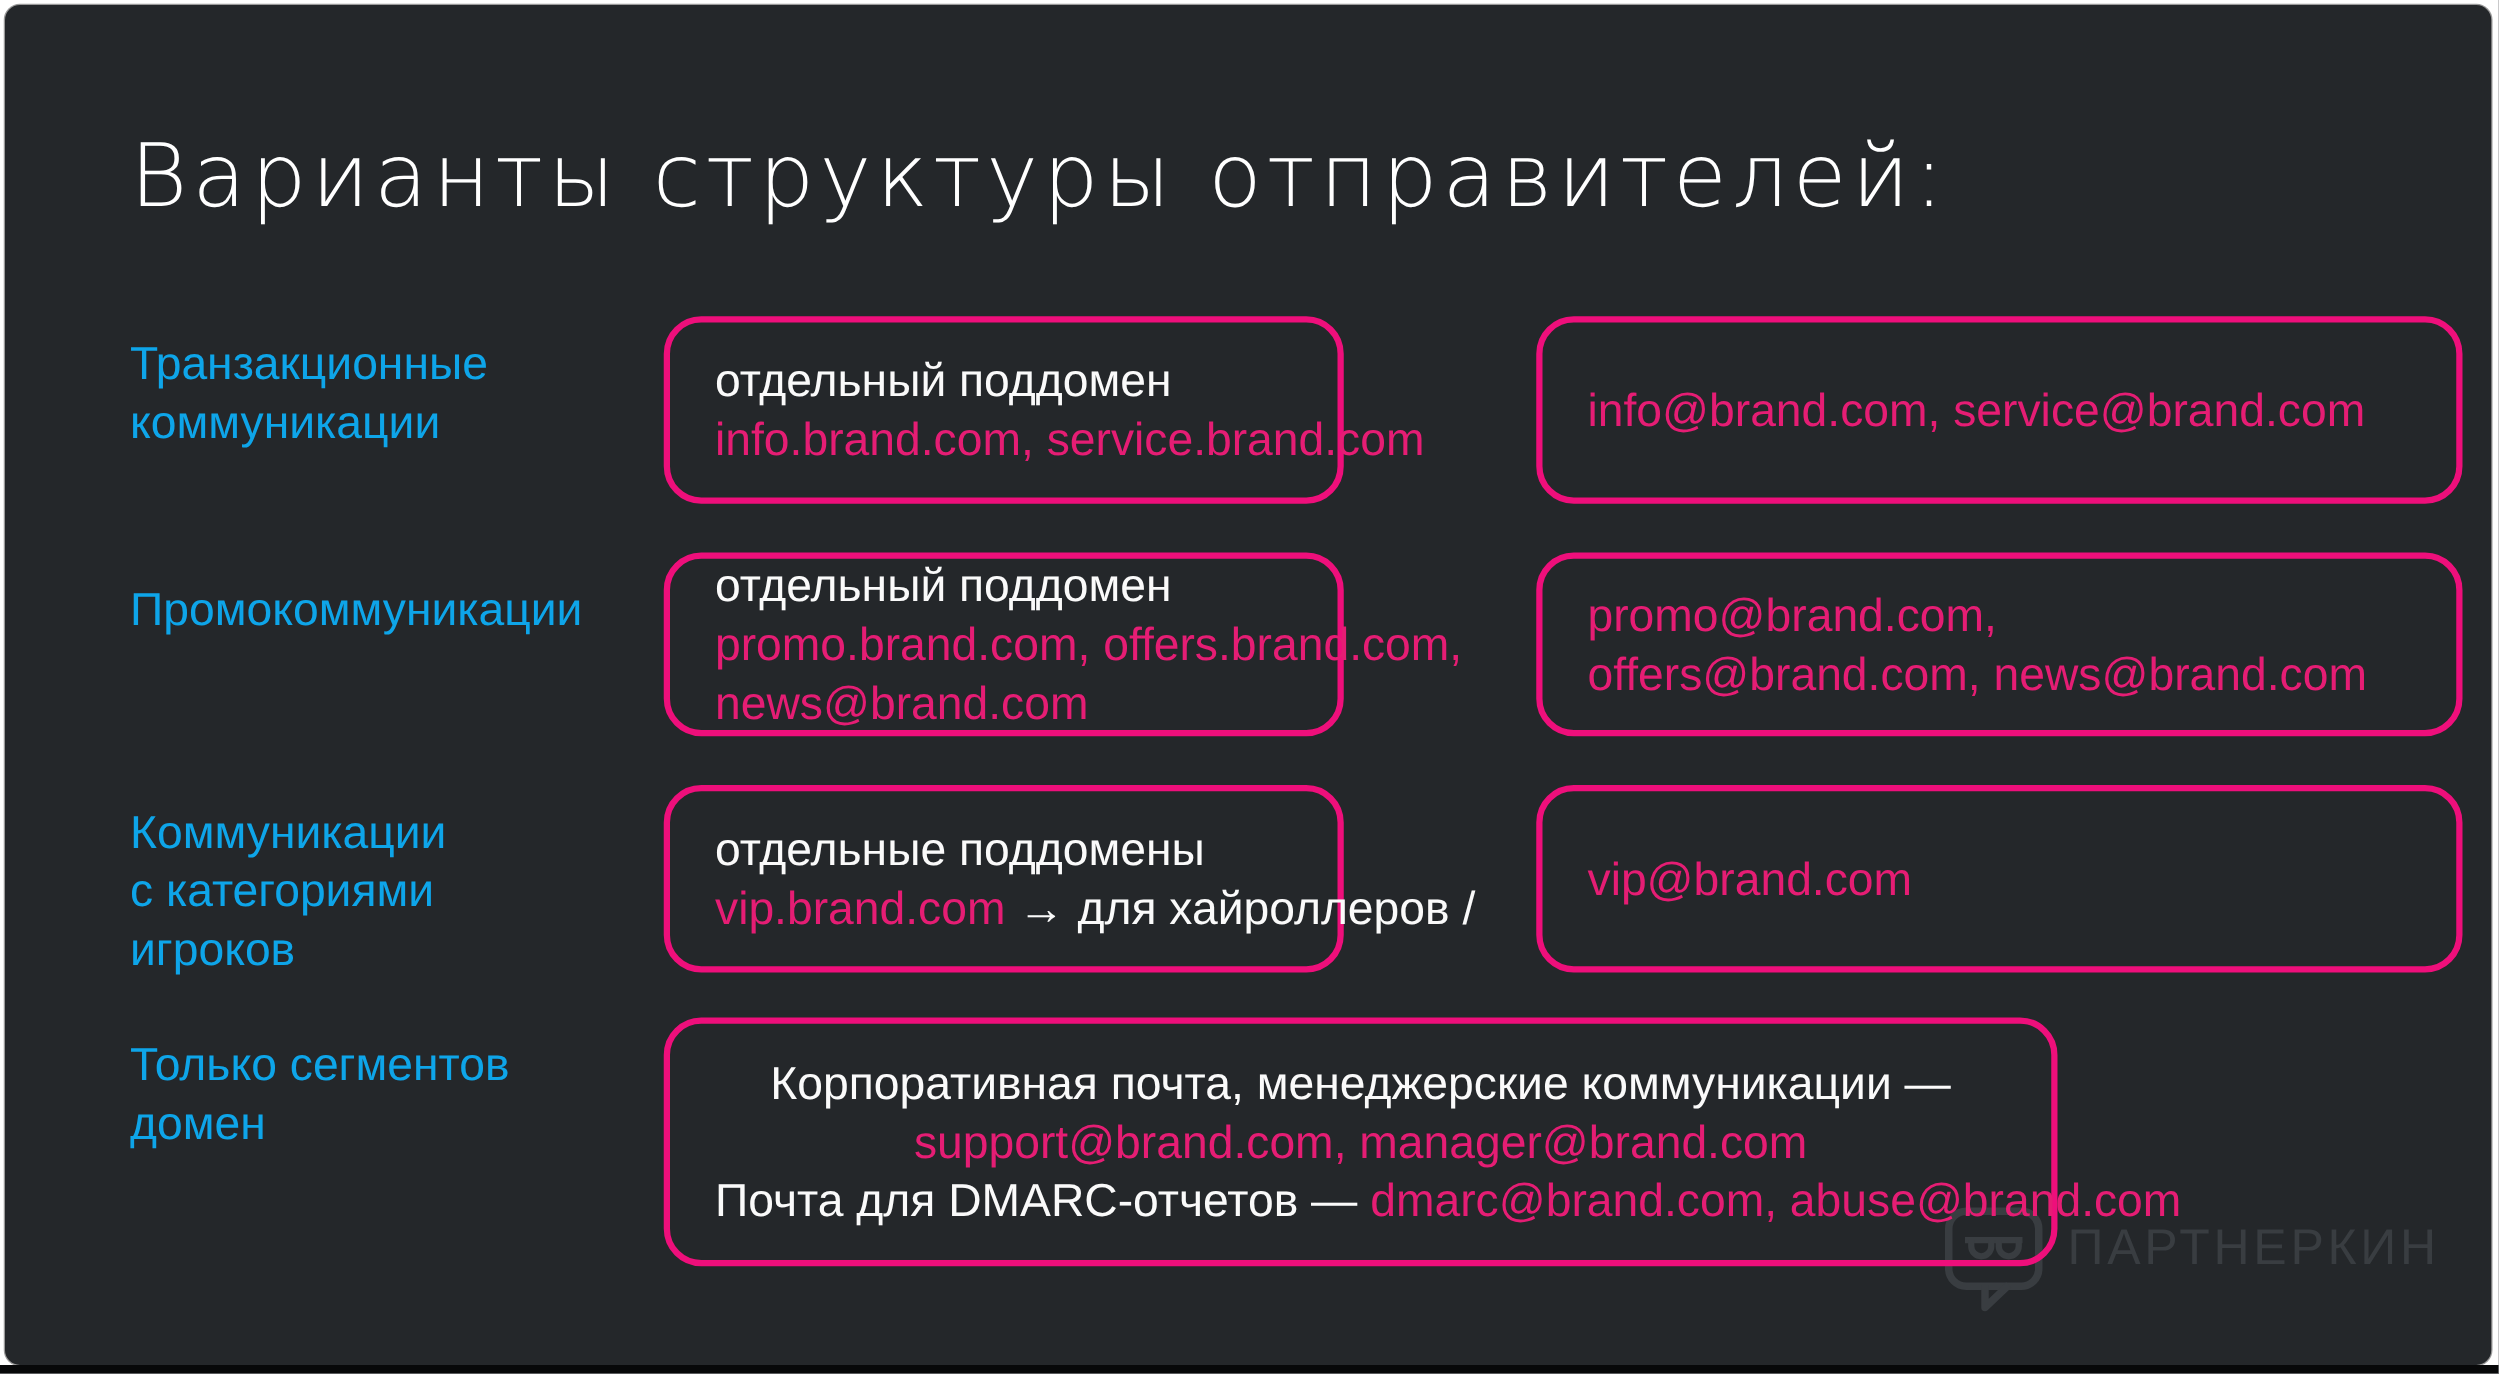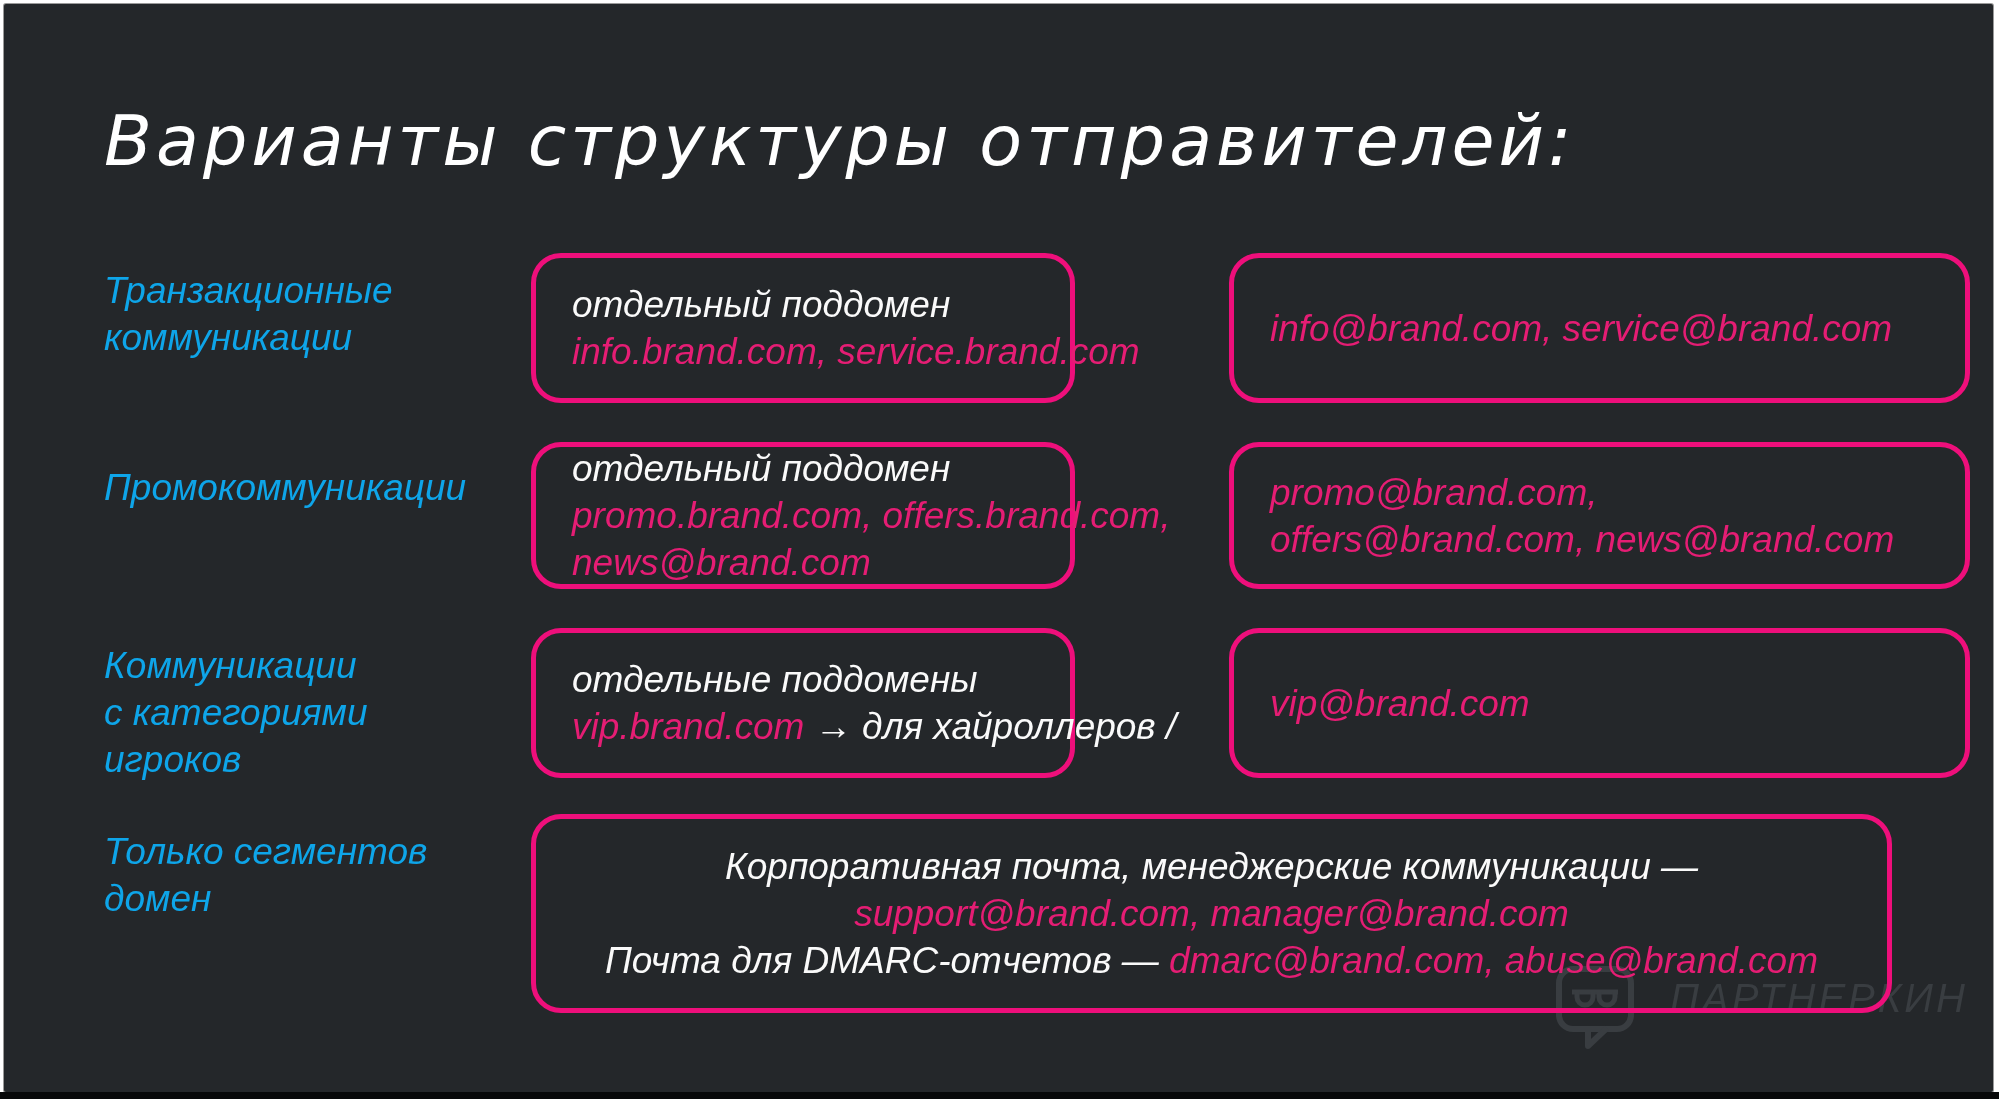--- a/index.html
+++ b/index.html
@@ -15,24 +15,23 @@
   body{
     background:var(--bg-page);
     font-family:"Liberation Sans","DejaVu Sans",sans-serif;
     position:relative;
     overflow:hidden;
   }
   .card{
     position:absolute;
     left:4px; top:4px; right:6px; bottom:7px;
     background:var(--card);
-    border-radius:2px;
+    border-radius:12px;
     box-shadow:0 0 0 1px #9a9a9a;
     overflow:hidden;
-    font-style:italic;
   }
   .bottom-strip{
     position:absolute;
     left:0; right:0; bottom:0; height:7px;
     background:#070809;
     z-index:6;
   }
   .title{
     position:absolute;
     left:100px; top:96px;
@@ -73,30 +72,30 @@
     justify-content:center;
     padding:0 36px;
     font-size:37px;
     line-height:47px;
     color:#fafafa;
     background:transparent;
   }
   .box.left{left:527px; width:544px; height:150px;}
   .box.right{left:1225px; width:741px; height:150px;}
   .r2 .box{height:147px;}
-  .box.wide{left:527px; width:1361px; height:199px; text-align:center;}
+  .box.wide{left:527px; width:1115px; height:199px; text-align:center;}
   .line{white-space:nowrap;}
   .pink{color:var(--pink-text);}
   .white{color:#fafafa;}
   .watermark{
     position:absolute;
     left:1550px; top:960px;
     display:flex;
     align-items:flex-start;
-    gap:34px;
+    gap:18px;
     z-index:1;
   }
   .wm-text{
     margin-top:12px;
     font-size:40px;
     font-weight:400;
     letter-spacing:3px;
     color:var(--wm);
     white-space:nowrap;
   }

